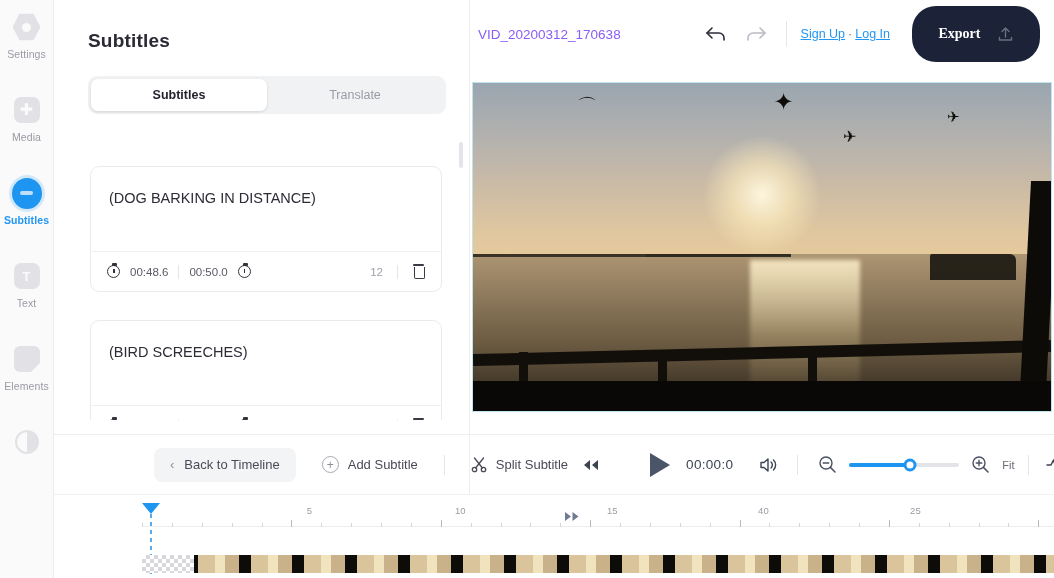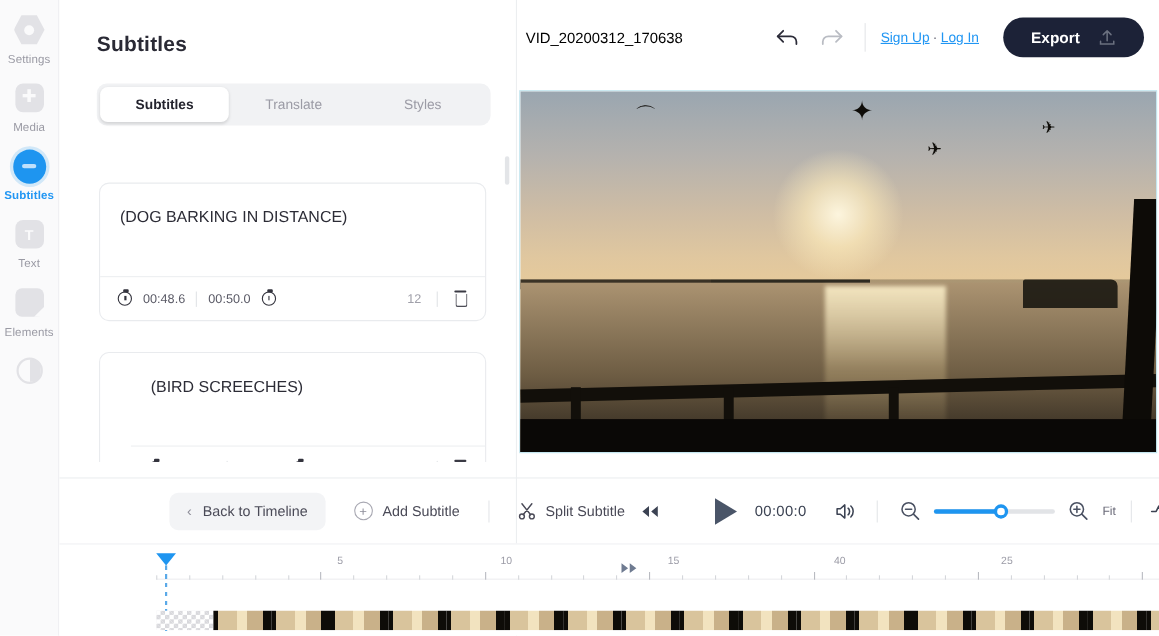--- a/index.html
+++ b/index.html
@@ -12,20 +12,21 @@
   .app { position: relative; width: 1054px; height: 578px; display: flex; }
 
   
   .sidebar {
     width: 54px; height: 578px;
     background: #fafafb;
     border-right: 1px solid #ececef;
     display: flex; flex-direction: column; align-items: center;
     padding-top: 12px;
     flex: 0 0 54px;
+    gap: 21px;
   }
   .side-item {
     width: 54px;
     display: flex; flex-direction: column; align-items: center;
     margin-bottom: 14px;
     cursor: pointer;
   }
   .side-ico {
     width: 30px; height: 30px;
     display: flex; align-items: center; justify-content: center;
@@ -135,35 +136,35 @@
   .panel-scroll {
     position: absolute; right: 6px; top: 142px; width: 4px; height: 26px;
     background: #e3e5e8; border-radius: 2px;
   }
 
   
   .right { flex: 1; position: relative; height: 578px; }
   .header {
     height: 68px; display: flex; align-items: center; padding: 0 14px 0 8px;
   }
-  .vid-title { font-size: 13.5px; color: #000000; margin-left: 0; }
+  .vid-title { font-size: 13.5px; color: #8b5cf6; margin-left: 0; }
   .hdr-right { margin-left: auto; display: flex; align-items: center; gap: 0; }
   .arrow-btn {
     width: 40px; height: 40px; display: flex; align-items: center; justify-content: center;
     cursor: pointer;
   }
   .hdr-divider { width: 1px; height: 26px; background: #e4e6e9; margin: 0 14px 0 10px; }
   .auth { font-size: 12.5px; color: #2196f3; }
   .auth a { color: #2196f3; text-decoration: underline; cursor: pointer; text-align: center; }
   .auth .dot { color: #6b6b78; text-decoration: none; margin: 0 3px; }
   .export-btn {
-    margin-left: 22px; height: 36px; min-width: 128px; border-radius: 24px;
+    margin-left: 22px; height: 56px; min-width: 128px; border-radius: 24px;
     background: #1c2237; color: #fff; display: flex; align-items: center;
     justify-content: center; gap: 16px; padding: 0 20px; cursor: pointer;
-    font-size: 14px; font-weight: bold;
+    font-size: 14px; font-weight: bold; font-family: Liberation Serif, serif;
   }
 
   .video-wrap {
     margin: 14px 0 0 0; padding: 0 0 0 0;
     width: 100%; display: flex; justify-content: center;
   }
   .video {
     width: 580px; height: 330px; position: relative; overflow: hidden;
     border: 1px solid #bfe4ee;
   }
@@ -327,42 +328,41 @@
       <div class="side-label"></div>
     </div>
   </div>
 
   <div class="panel">
     <div class="panel-title">Subtitles</div>
 
     <div class="tabs">
       <div class="tab active">Subtitles</div>
       <div class="tab">Translate</div>
-      <div class="tab">Styles</div>
     </div>
 
     <div class="panel-scroll"></div>
 
     <div class="sub-list">
       <div class="sub-card-wrap">
         <div class="sub-card" style="margin-left:12px;">
           <div class="sub-text">(DOG BARKING IN DISTANCE)</div>
           <div class="sub-meta">
             <div class="stopwatch"></div>
             <span class="t-val">00:48.6</span>
             <div class="vrule"></div>
             <span class="t-val">00:50.0</span>
             <div class="stopwatch"></div>
             <span class="charcount">12</span>
             <div class="vrule" style="margin-left:14px;"></div>
             <div class="trash"></div>
           </div>
         </div>
 
-        <div class="sub-card" style="margin-left:12px;padding-left:28px;">
+        <div class="sub-card" style="margin-left:12px;">
           <div class="sub-text">(BIRD SCREECHES)</div>
           <div class="sub-meta">
             <div class="stopwatch"></div>
             <span class="t-val">00:56.4</span>
             <div class="vrule"></div>
             <span class="t-val">00:57.8</span>
             <div class="stopwatch"></div>
             <span class="charcount">21</span>
             <div class="vrule" style="margin-left:14px;"></div>
             <div class="trash"></div>

